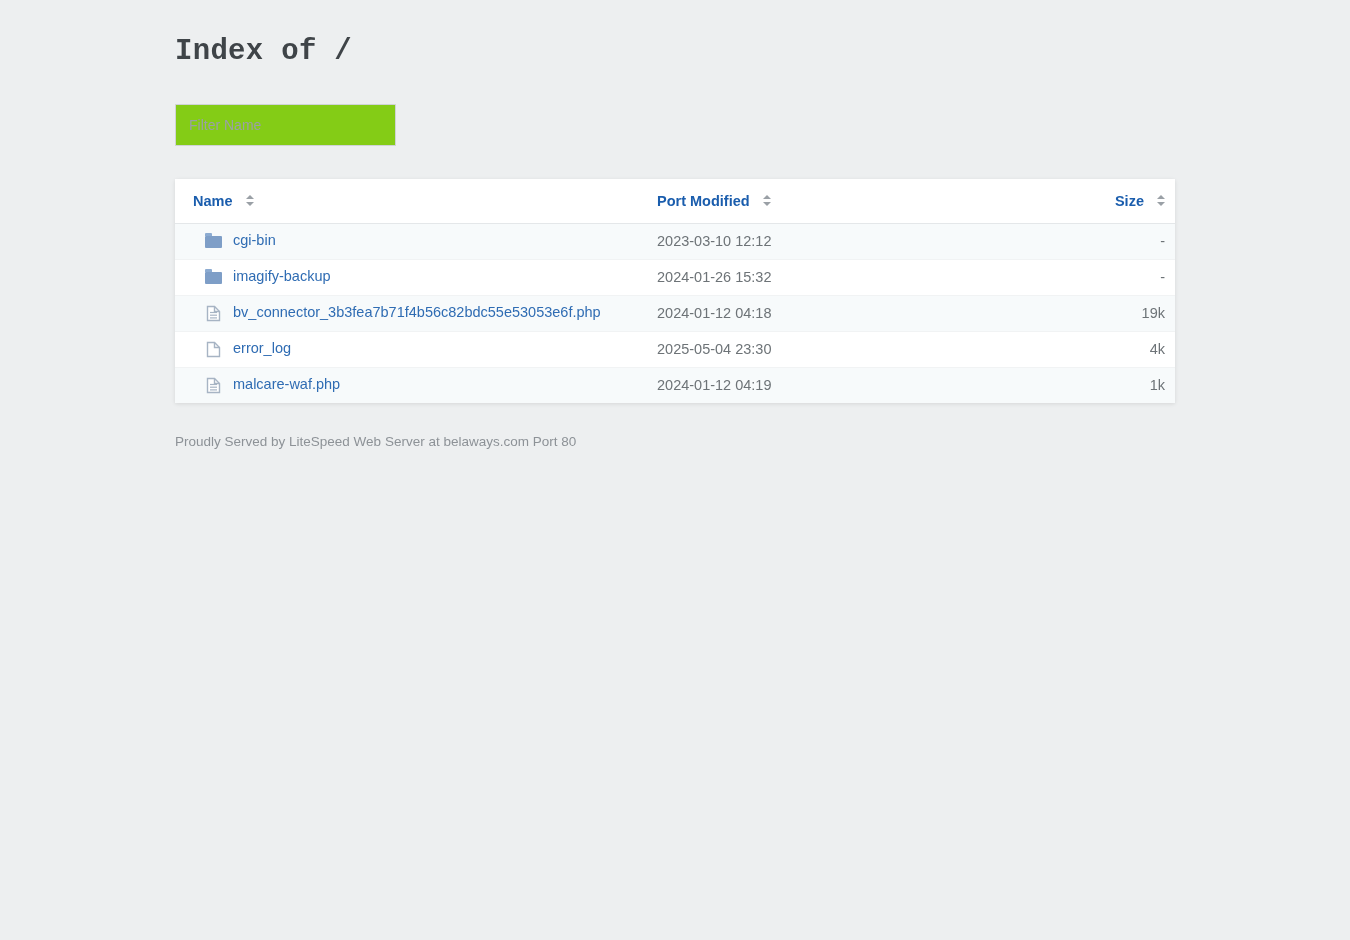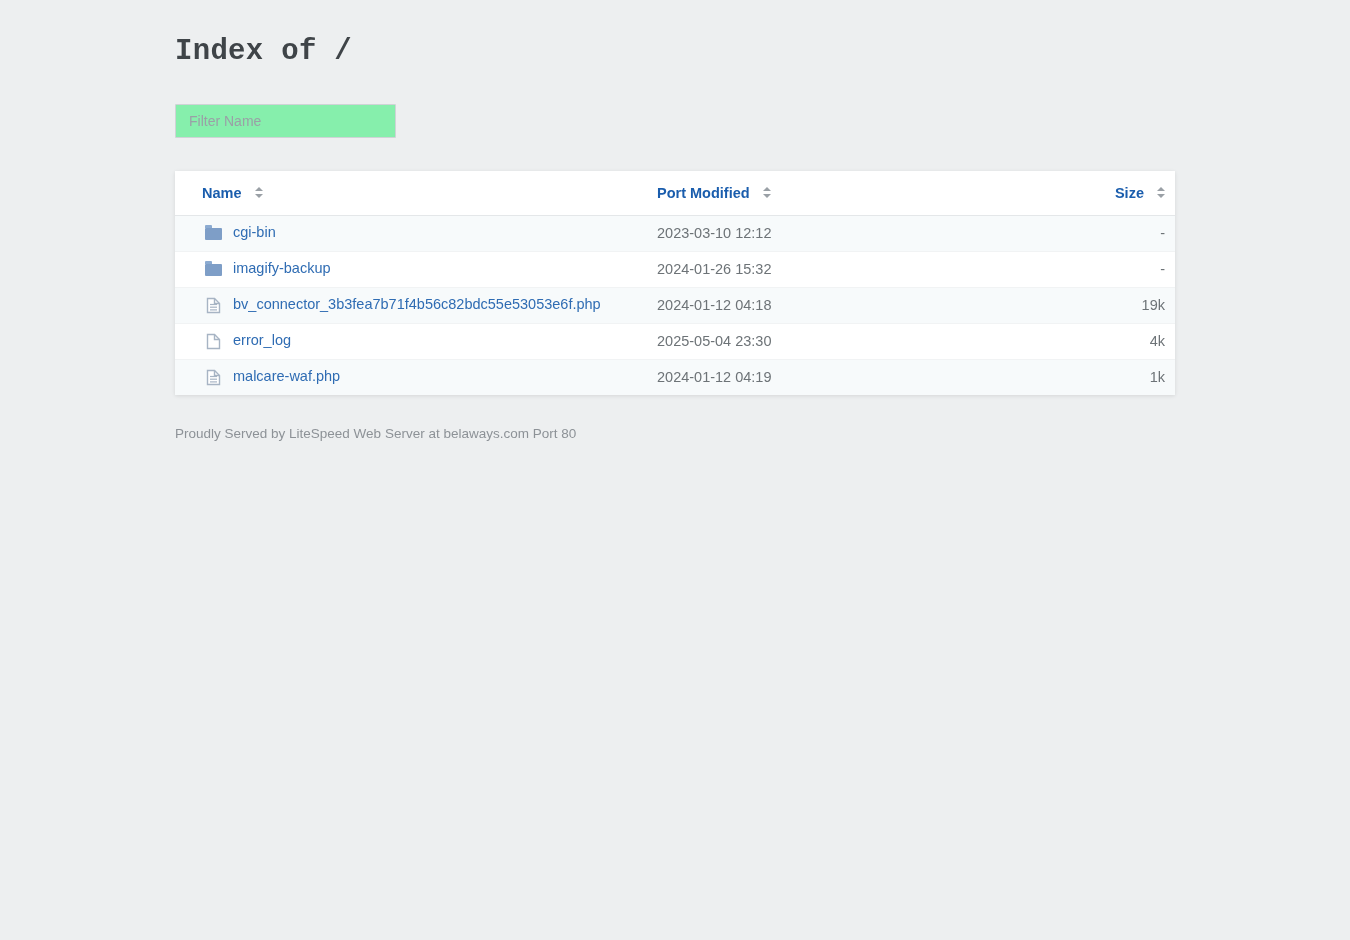--- a/index.html
+++ b/index.html
@@ -30,24 +30,24 @@
     margin:0 0 36px 0;
     font-size:29px;
     line-height:32px;
     font-weight:bold;
     color:var(--title-text);
     letter-spacing:.3px;
     font-family:Liberation Mono, monospace;
   }
   input.filter-input{
     display:block;
-    width:221px;height:34px;
+    width:221px;height:42px;
     border:1px solid #cfd3d6;
     border-radius:1px;
-    background:#86efac;
+    background:#84cc16;
     padding:0 13px;
     font-size:14px;
     font-family:inherit;
     color:#333;
     outline:none;
     margin-bottom:33px;
   }
   input.filter-input::placeholder{color:#9aa0a6;}
   .listing-card{
     background:#fff;
@@ -64,21 +64,21 @@
   col.c-size{width:auto;}
   thead th{
     height:44px;
     text-align:left;
     font-weight:bold;
     color:var(--header-text);
     border-bottom:1px solid #e4e7e9;
     cursor:pointer;
     user-select:none;
   }
-  th.th-name{padding-left:27px;}
+  th.th-name{padding-left:18px;}
   th.th-size{text-align:right;padding-right:10px;}
   .sort-arrows{
     display:inline-block;
     vertical-align:middle;
     margin-left:9px;
     margin-top:-2px;
   }
   .sort-arrows i{
     display:block;
     width:0;height:0;

